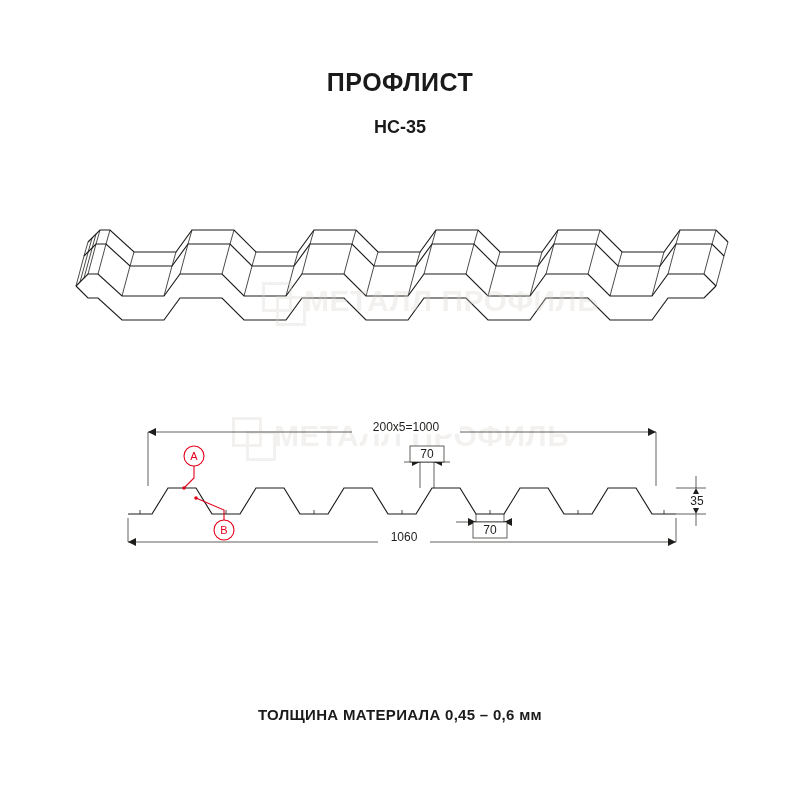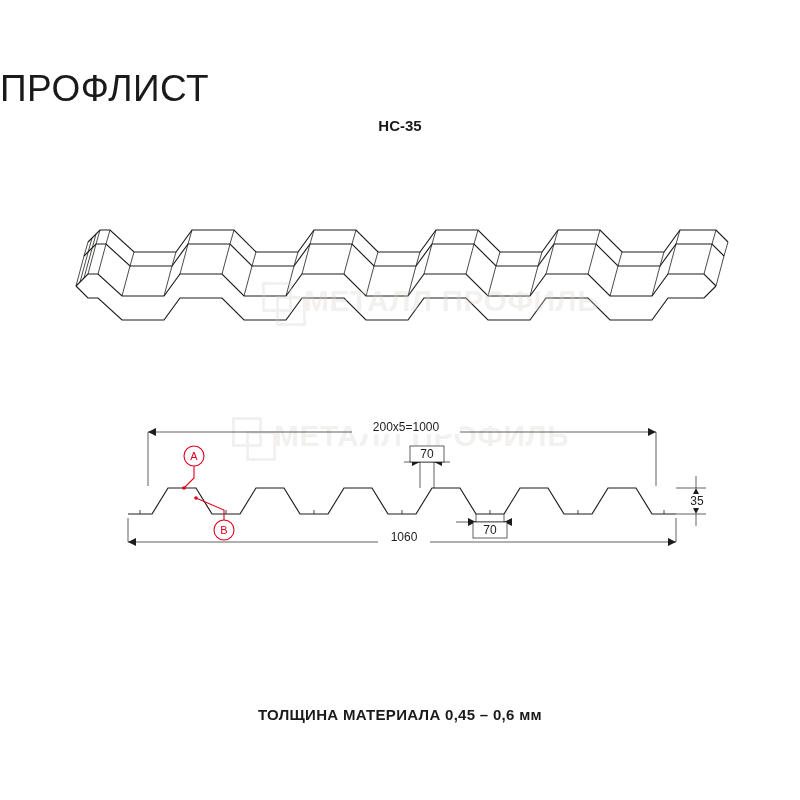--- a/index.html
+++ b/index.html
@@ -16,32 +16,32 @@
     width: 800px;
     height: 800px;
     background: #ffffff;
   }
 
   
   .title {
     position: absolute;
     left: 0; right: 0;
     top: 68px;
-    text-align: left;
-    font-size: 37px;
-    font-weight: normal;
+    text-align: center;
+    font-size: 25px;
+    font-weight: bold;
     letter-spacing: 0.5px;
     color: #1a1a1a;
   }
   .subtitle {
     position: absolute;
     left: 0; right: 0;
     top: 117px;
     text-align: center;
-    font-size: 15px;
+    font-size: 18px;
     font-weight: bold;
     color: #1a1a1a;
   }
   .footnote {
     position: absolute;
     left: 0; right: 0;
     top: 706px;
     text-align: center;
     font-size: 15px;
     font-weight: bold;

